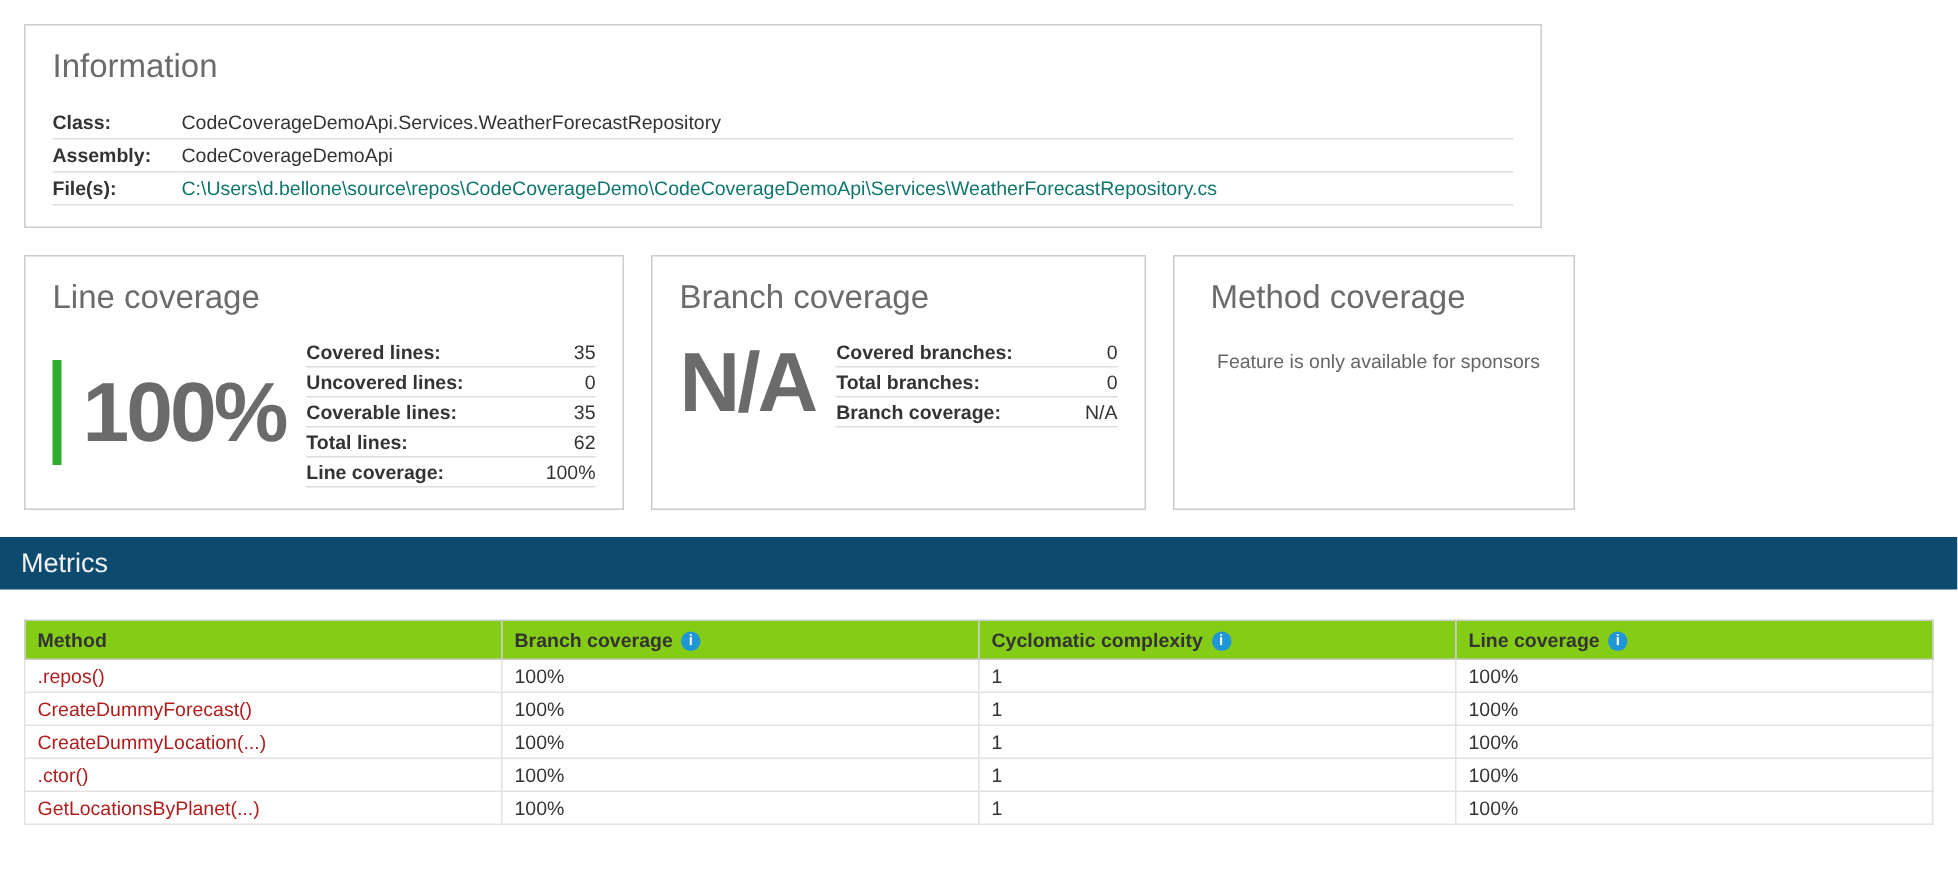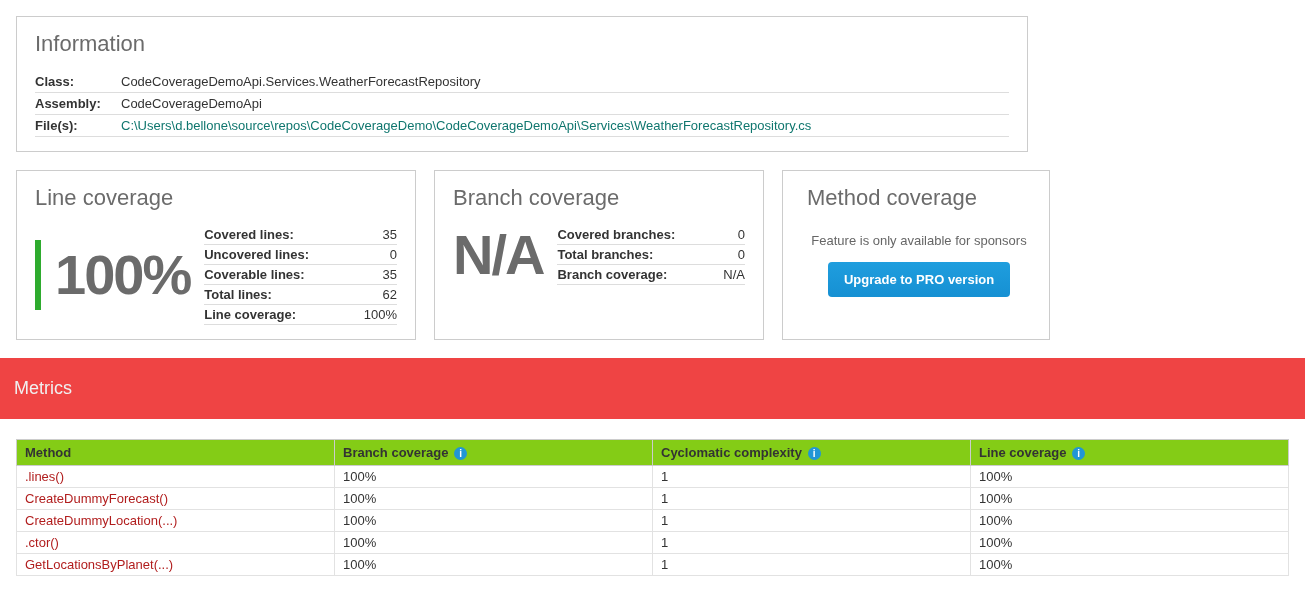--- a/index.html
+++ b/index.html
@@ -95,26 +95,26 @@
     background: linear-gradient(#1f9ede, #1690d3);
     color: #fff;
     font-weight: bold;
     font-size: 13px;
     padding: 10px 16px;
     border: none;
     border-radius: 4px;
     cursor: pointer;
   }
   .section-bar {
-    background: #ef4444;
+    background: #0c4a6e;
     color: #f0f0f0;
     font-family: "Century Gothic", "Segoe UI", Arial, sans-serif;
     font-weight: 300;
     font-size: 18px;
-    padding: 20px 14px;
+    padding: 7px 14px;
     margin: 0 -16px 20px -16px;
   }
   .metrics-table {
     width: 100%;
     border-collapse: collapse;
   }
   .metrics-table th {
     background: #84cc16;
     text-align: left;
     padding: 5px 8px;
@@ -221,40 +221,39 @@
             </tr>
       </tbody>
         </table>
     </div>
   </div>
 
   <div class="cov-card cov-method">
     <h2 class="card-title">Method coverage</h2>
     <div class="method-body">
       <div class="sponsor-text">Feature is only available for sponsors</div>
-      <button class="upgrade-btn">Upgrade to PRO version</button>
     </div>
   </div>
 
 </div>
 
 <div class="section-bar">Metrics</div>
 
 <table class="metrics-table">
   <thead>
     <tr>
       <th style="width:25%"><span>Method</span></th>
       <th style="width:25%"><span>Branch coverage</span> <span class="info-icon">i</span></th>
       <th style="width:25%"><span>Cyclomatic complexity</span> <span class="info-icon">i</span></th>
       <th style="width:25%"><span>Line coverage</span> <span class="info-icon">i</span></th>
     </tr>
   </thead>
   <tbody id="metrics-body">
       <tr>
-        <td><a href="#" class="method-link">.lines()</a></td>
+        <td><a href="#" class="method-link">.repos()</a></td>
         <td>100%</td>
         <td>1</td>
         <td>100%</td>
       </tr>
       <tr>
         <td><a href="#" class="method-link">CreateDummyForecast()</a></td>
         <td>100%</td>
         <td>1</td>
         <td>100%</td>
       </tr>

